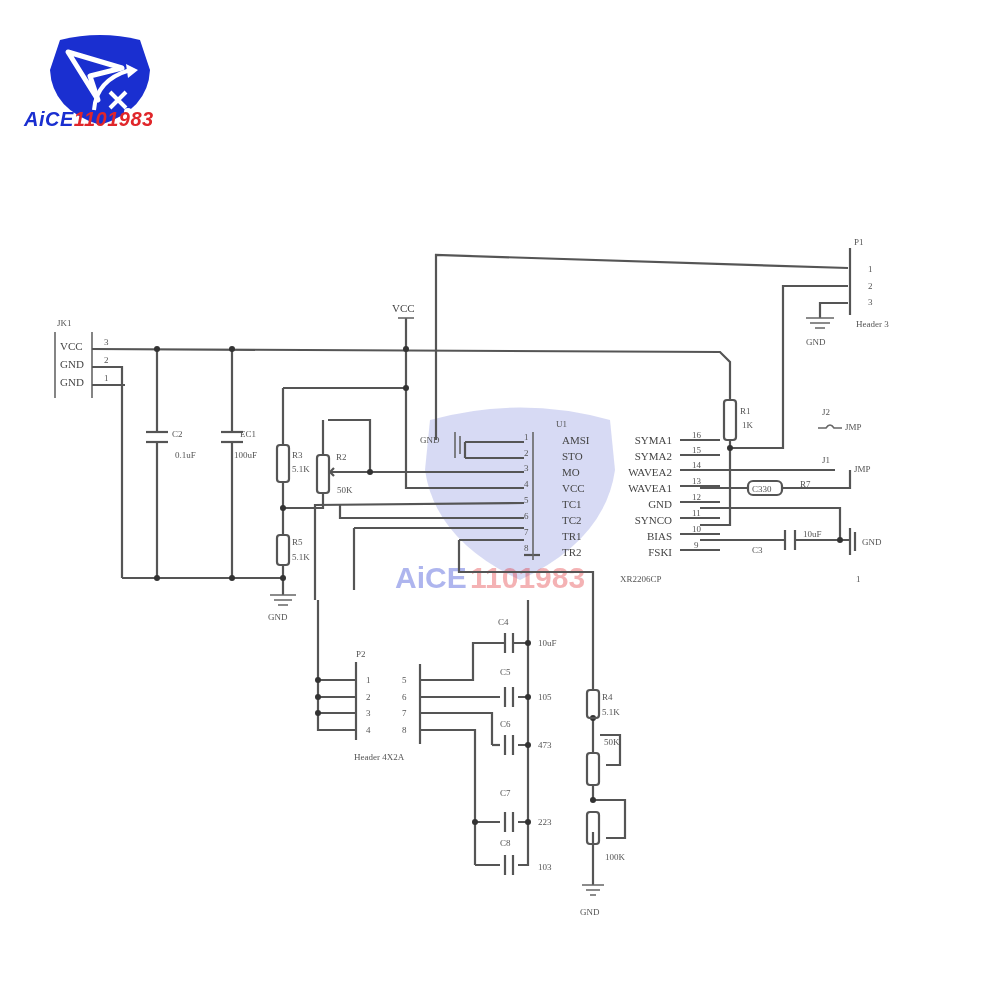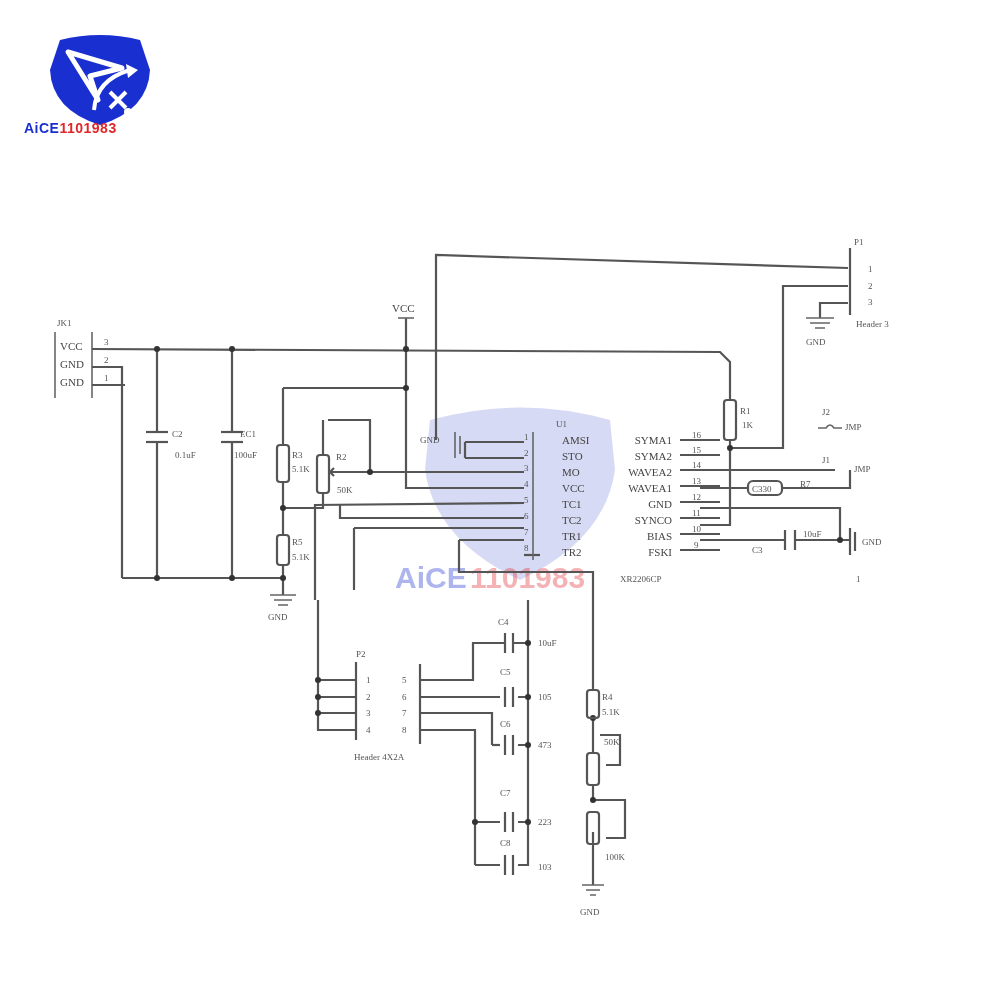--- a/index.html
+++ b/index.html
@@ -1,18 +1,18 @@
 <!DOCTYPE html>
 <html><head>
 <meta charset="utf-8">
 <style>
   html, body { margin: 0; padding: 0; background: #ffffff; }
   body { width: 1000px; height: 1000px; position: relative; overflow: hidden; font-family: "Liberation Serif", serif; }
   .logo { position: absolute; left: 30px; top: 30px; width: 140px; height: 120px; }
-  .logo-text { position: absolute; left: 24px; top: 120px; font-family: "Liberation Sans", sans-serif; font-weight: bold; font-size: 14px; letter-spacing: 0.5px; }
+  .logo-text { position: absolute; left: 24px; top: 108px; font-family: "Liberation Sans", sans-serif; font-weight: bold; font-size: 20px; letter-spacing: 0.5px; font-style: italic; }
   .logo-text .a { color: #1a2fd0; }
   .logo-text .b { color: #e0262a; }
   svg.schem { position: absolute; left: 0; top: 0; }
   .w { stroke: #555; stroke-width: 2.2; fill: none; }
   .wt { stroke: #666; stroke-width: 1.6; fill: none; }
   .lbl { fill: #444; font-size: 11px; font-family: "Liberation Serif", serif; }
   .lbls { fill: #555; font-size: 9px; font-family: "Liberation Serif", serif; }
   .dot { fill: #333; }
   .wm-shield { fill: #c9cdf0; opacity: 0.75; }
   .wm-text { font-family: "Liberation Sans", sans-serif; font-weight: bold; font-size: 30px; opacity: 0.35; }

